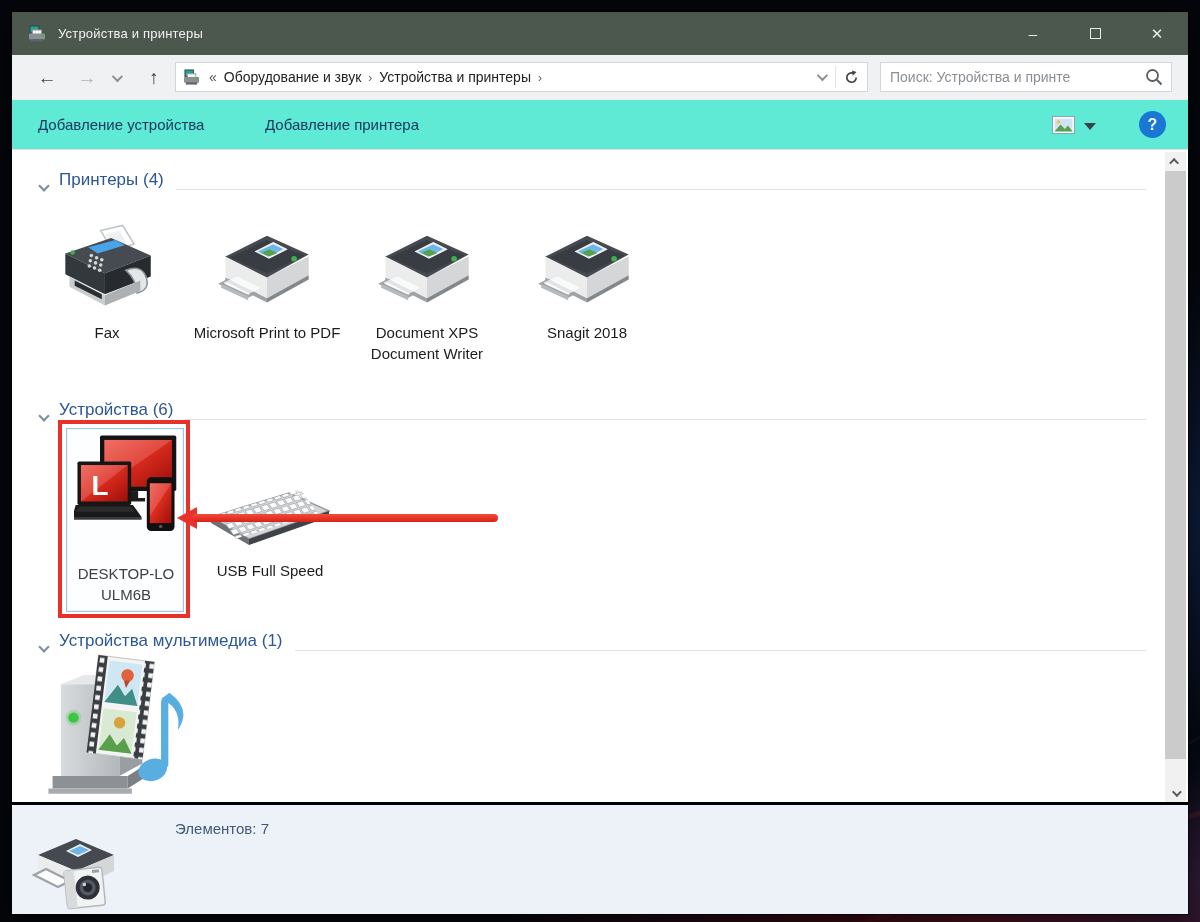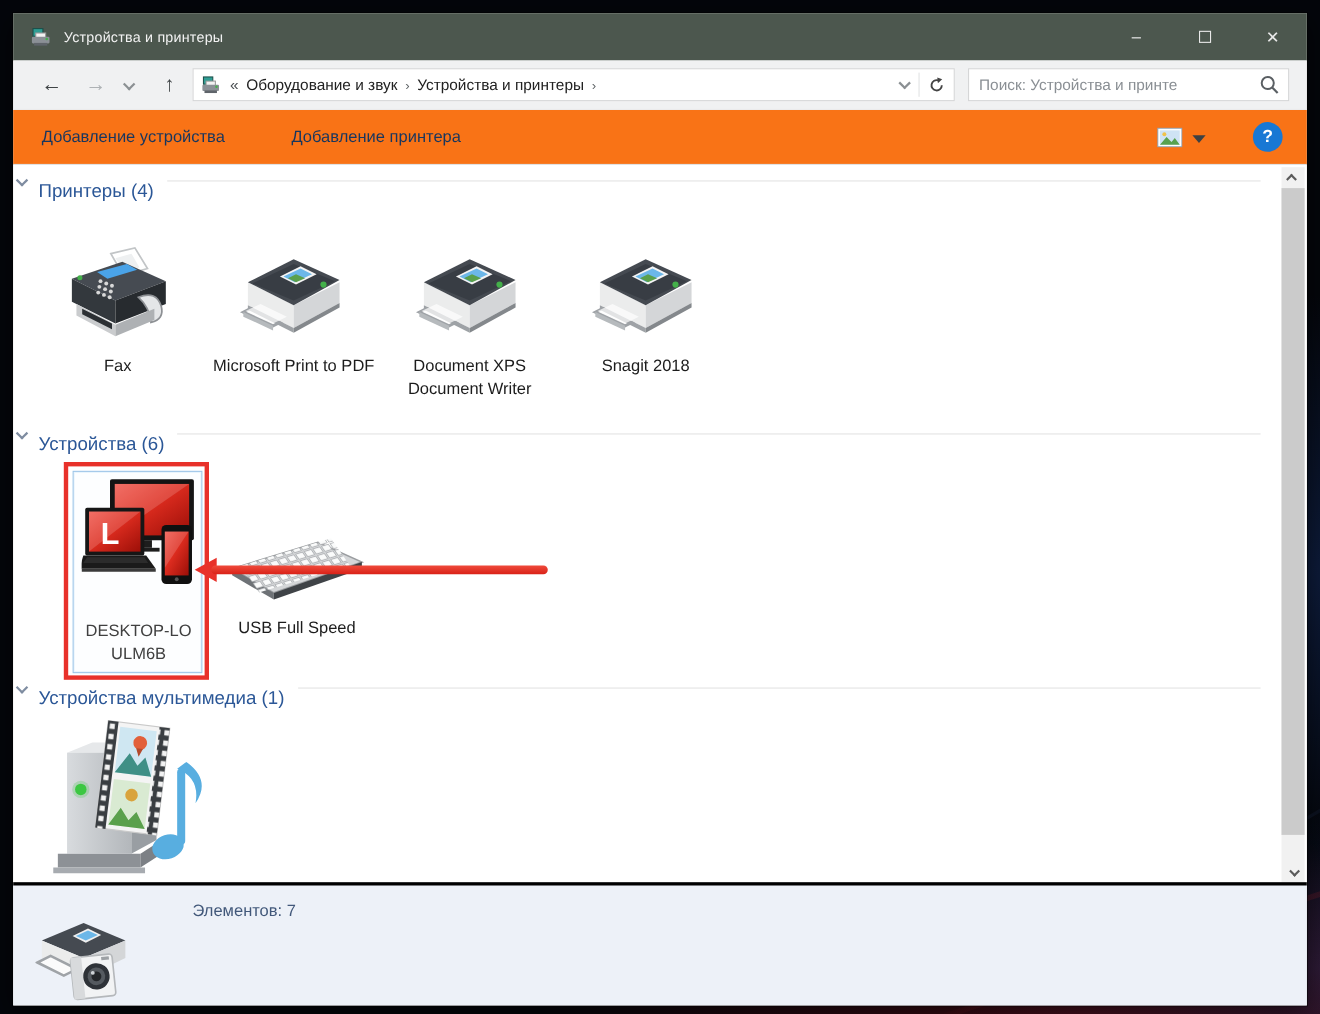--- a/index.html
+++ b/index.html
@@ -54,35 +54,35 @@
   .addr-divider { width:1px; background:#e2e3e4; margin:3px 0; }
   .addr-refresh { width:31px; display:flex; align-items:center; justify-content:center; }
   .searchbox { position:absolute; left:868px; top:7px; width:292px; height:30px; background:#fff;
     border:1px solid #d5d6d7; display:flex; align-items:center; }
   .searchbox input { flex:1; border:none; outline:none; font-family:inherit; font-size:14px;
     padding:0 4px 0 9px; color:#222; background:transparent; min-width:0; }
   .searchbox input::placeholder { color:#8a8f94; opacity:1; }
   .mag { width:20px; height:20px; margin-right:7px; flex:0 0 auto; }
 
   
-  .toolbar { position:absolute; left:0; top:88px; width:100%; height:50px; background:#f97316;
+  .toolbar { position:absolute; left:0; top:88px; width:100%; height:50px; background:#5eead4;
     border-bottom:1px solid #e1e2e3; }
   .tool-link { position:absolute; top:0; height:50px; line-height:50px; font-size:15px; color:#17365f; }
   .tool-add-device { left:26px; }
   .tool-add-printer { left:253px; }
   .view-icon { position:absolute; left:1040px; top:16px; width:23px; height:18px; }
   .view-caret { position:absolute; left:1072px; top:23px; width:0; height:0;
     border-left:6px solid transparent; border-right:6px solid transparent; border-top:7px solid #3c4144; }
   .help-btn { position:absolute; left:1127px; top:11px; width:27px; height:27px; border-radius:50%;
     background:#1878d4; color:#fff; font-size:16px; font-weight:bold; display:flex;
     align-items:center; justify-content:center; }
 
   
   .content { position:absolute; left:0; top:138px; width:1176px; height:652px; background:#fff; }
-  .sec-hdr { position:absolute; left:4px; right:42px; height:26px; display:flex; align-items:flex-start; }
+  .sec-hdr { position:absolute; left:28px; right:42px; height:26px; display:flex; align-items:flex-end; }
   .sec-chev { width:8px; height:8px; border-right:2px solid #7e8ca0; border-bottom:2px solid #7e8ca0;
     transform:rotate(45deg); margin-right:11px; margin-top:-4px; flex:0 0 auto; }
   .sec-title { font-size:17px; color:#2b5797; white-space:nowrap; }
   .sec-line { flex:1; height:1px; background:#e3e3e3; margin-left:12px; }
   .hdr-printers { top:14px; }
   .hdr-devices { top:244px; }
   .hdr-multimedia { top:475px; }
 
   .pitem { position:absolute; top:64px; width:160px; height:172px; }
   .pitem .ic { height:104px; display:flex; align-items:center; justify-content:center; }

